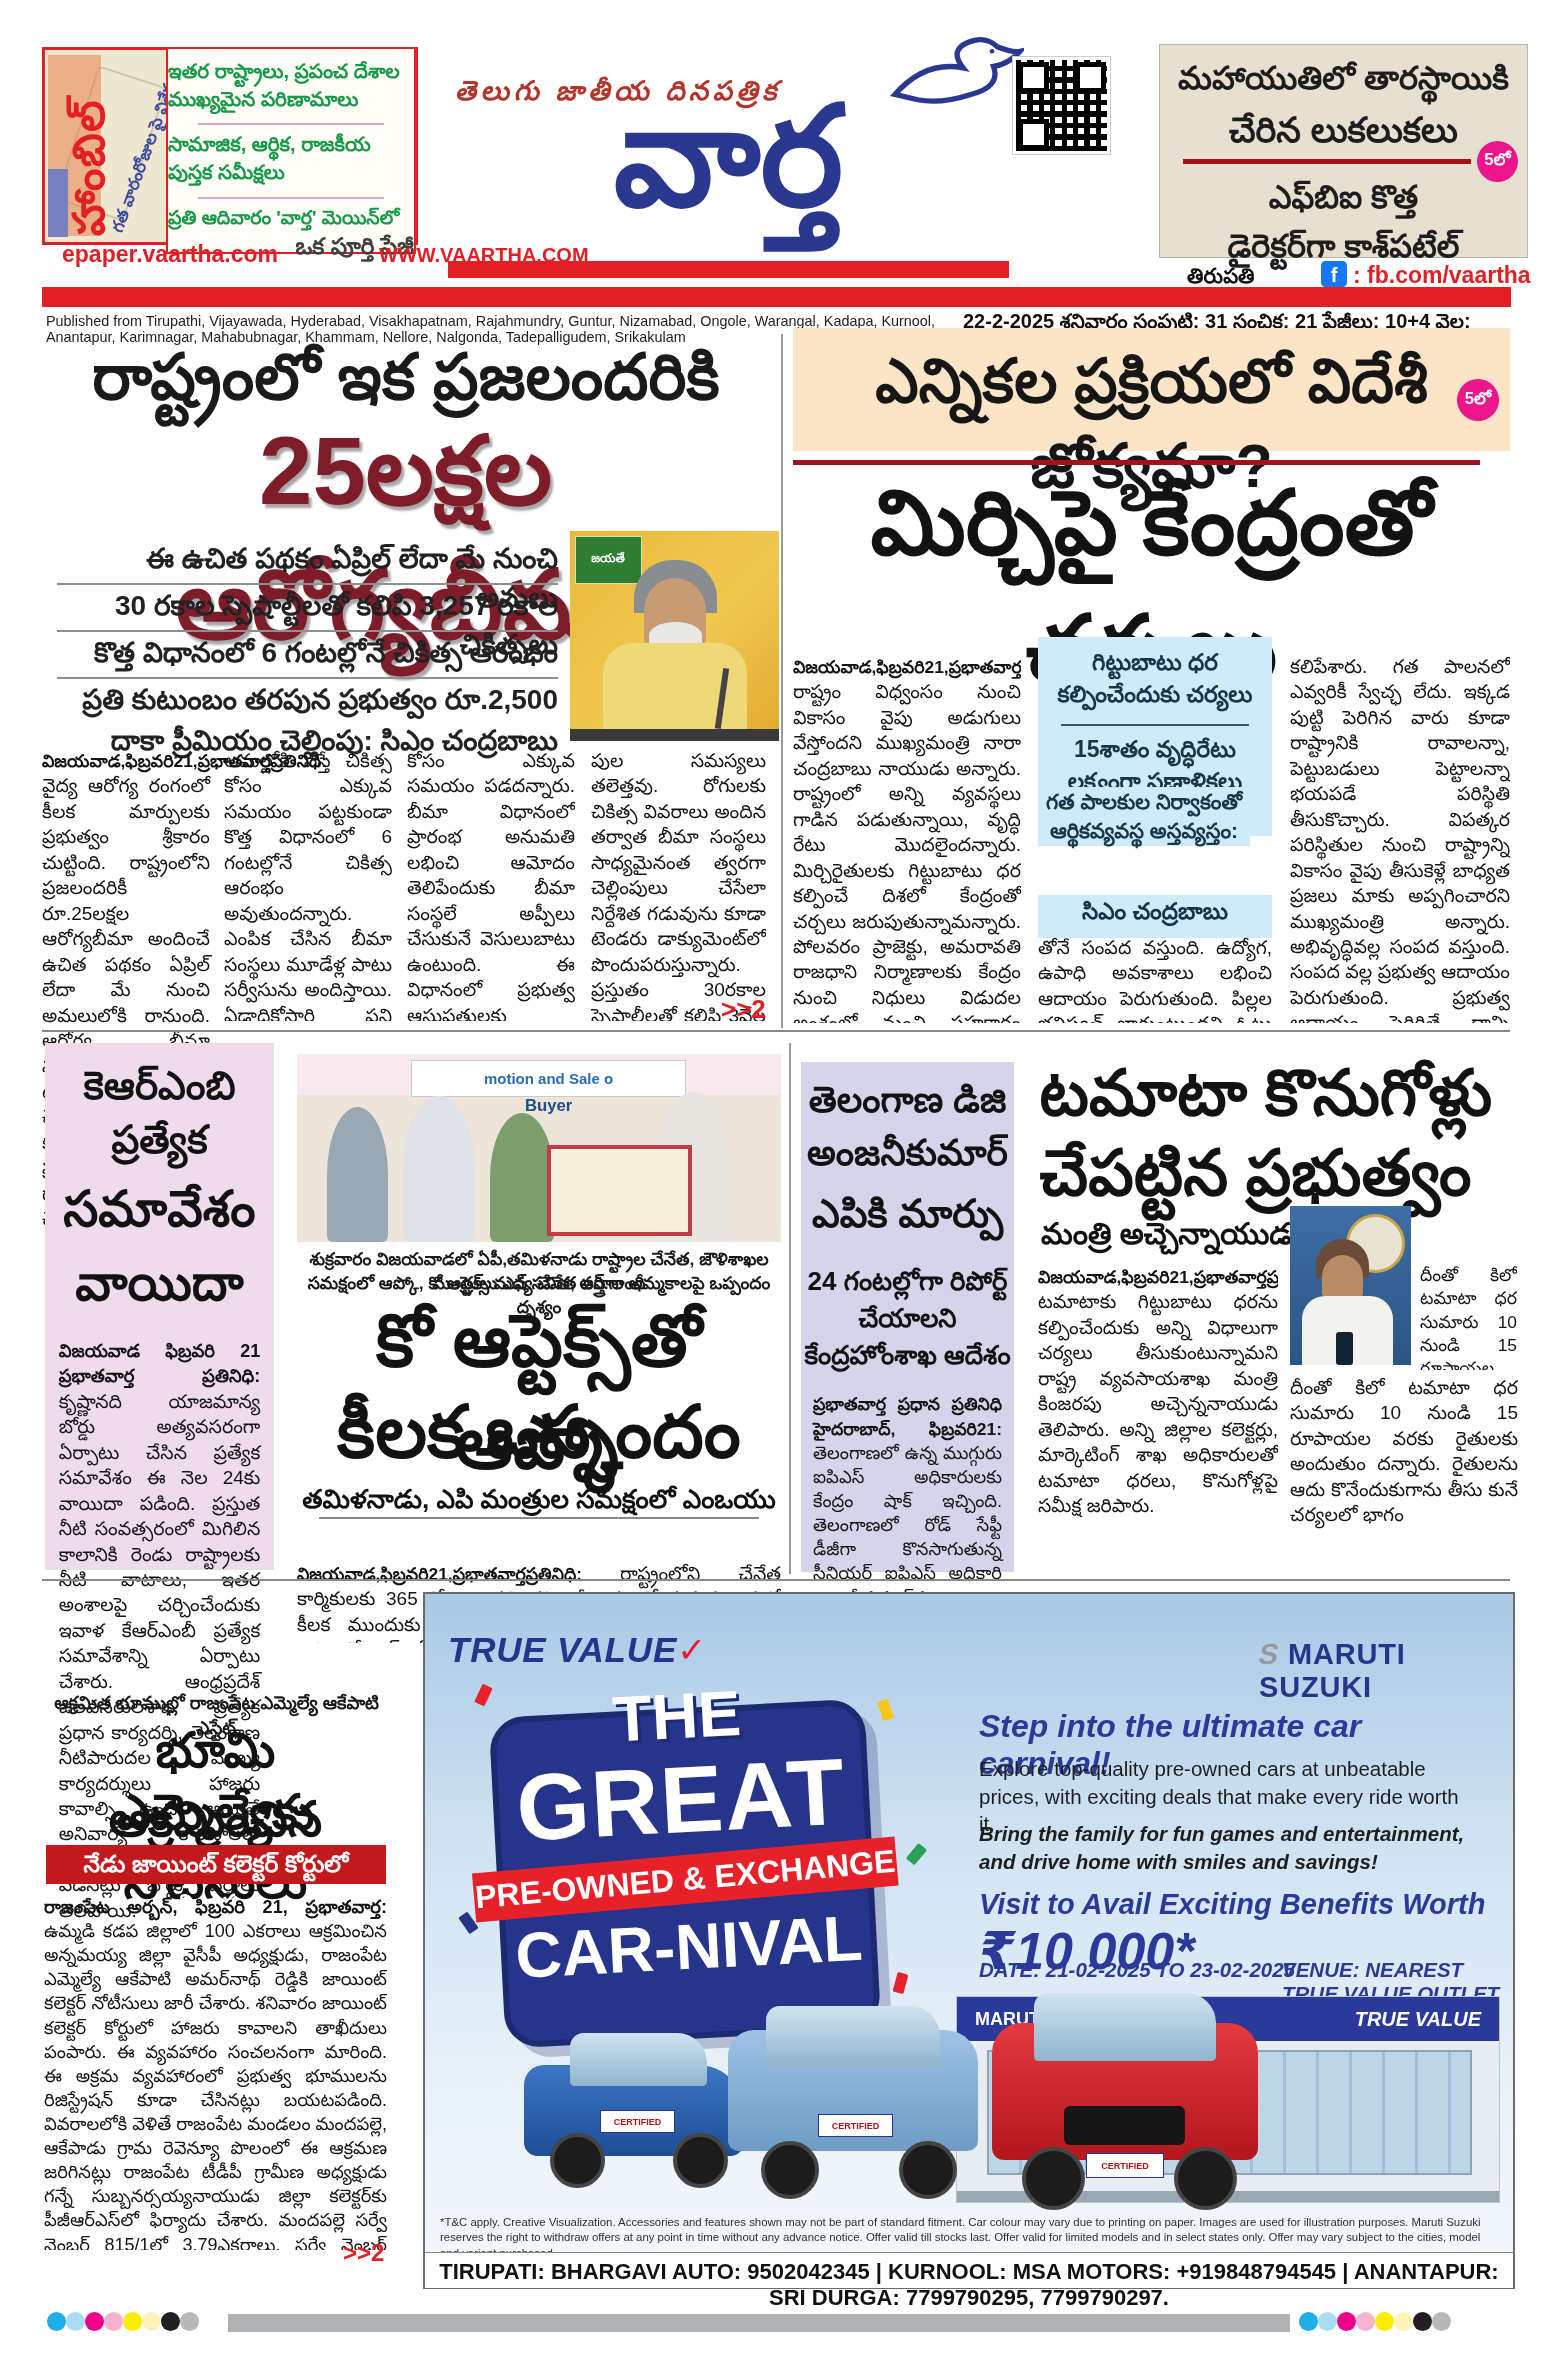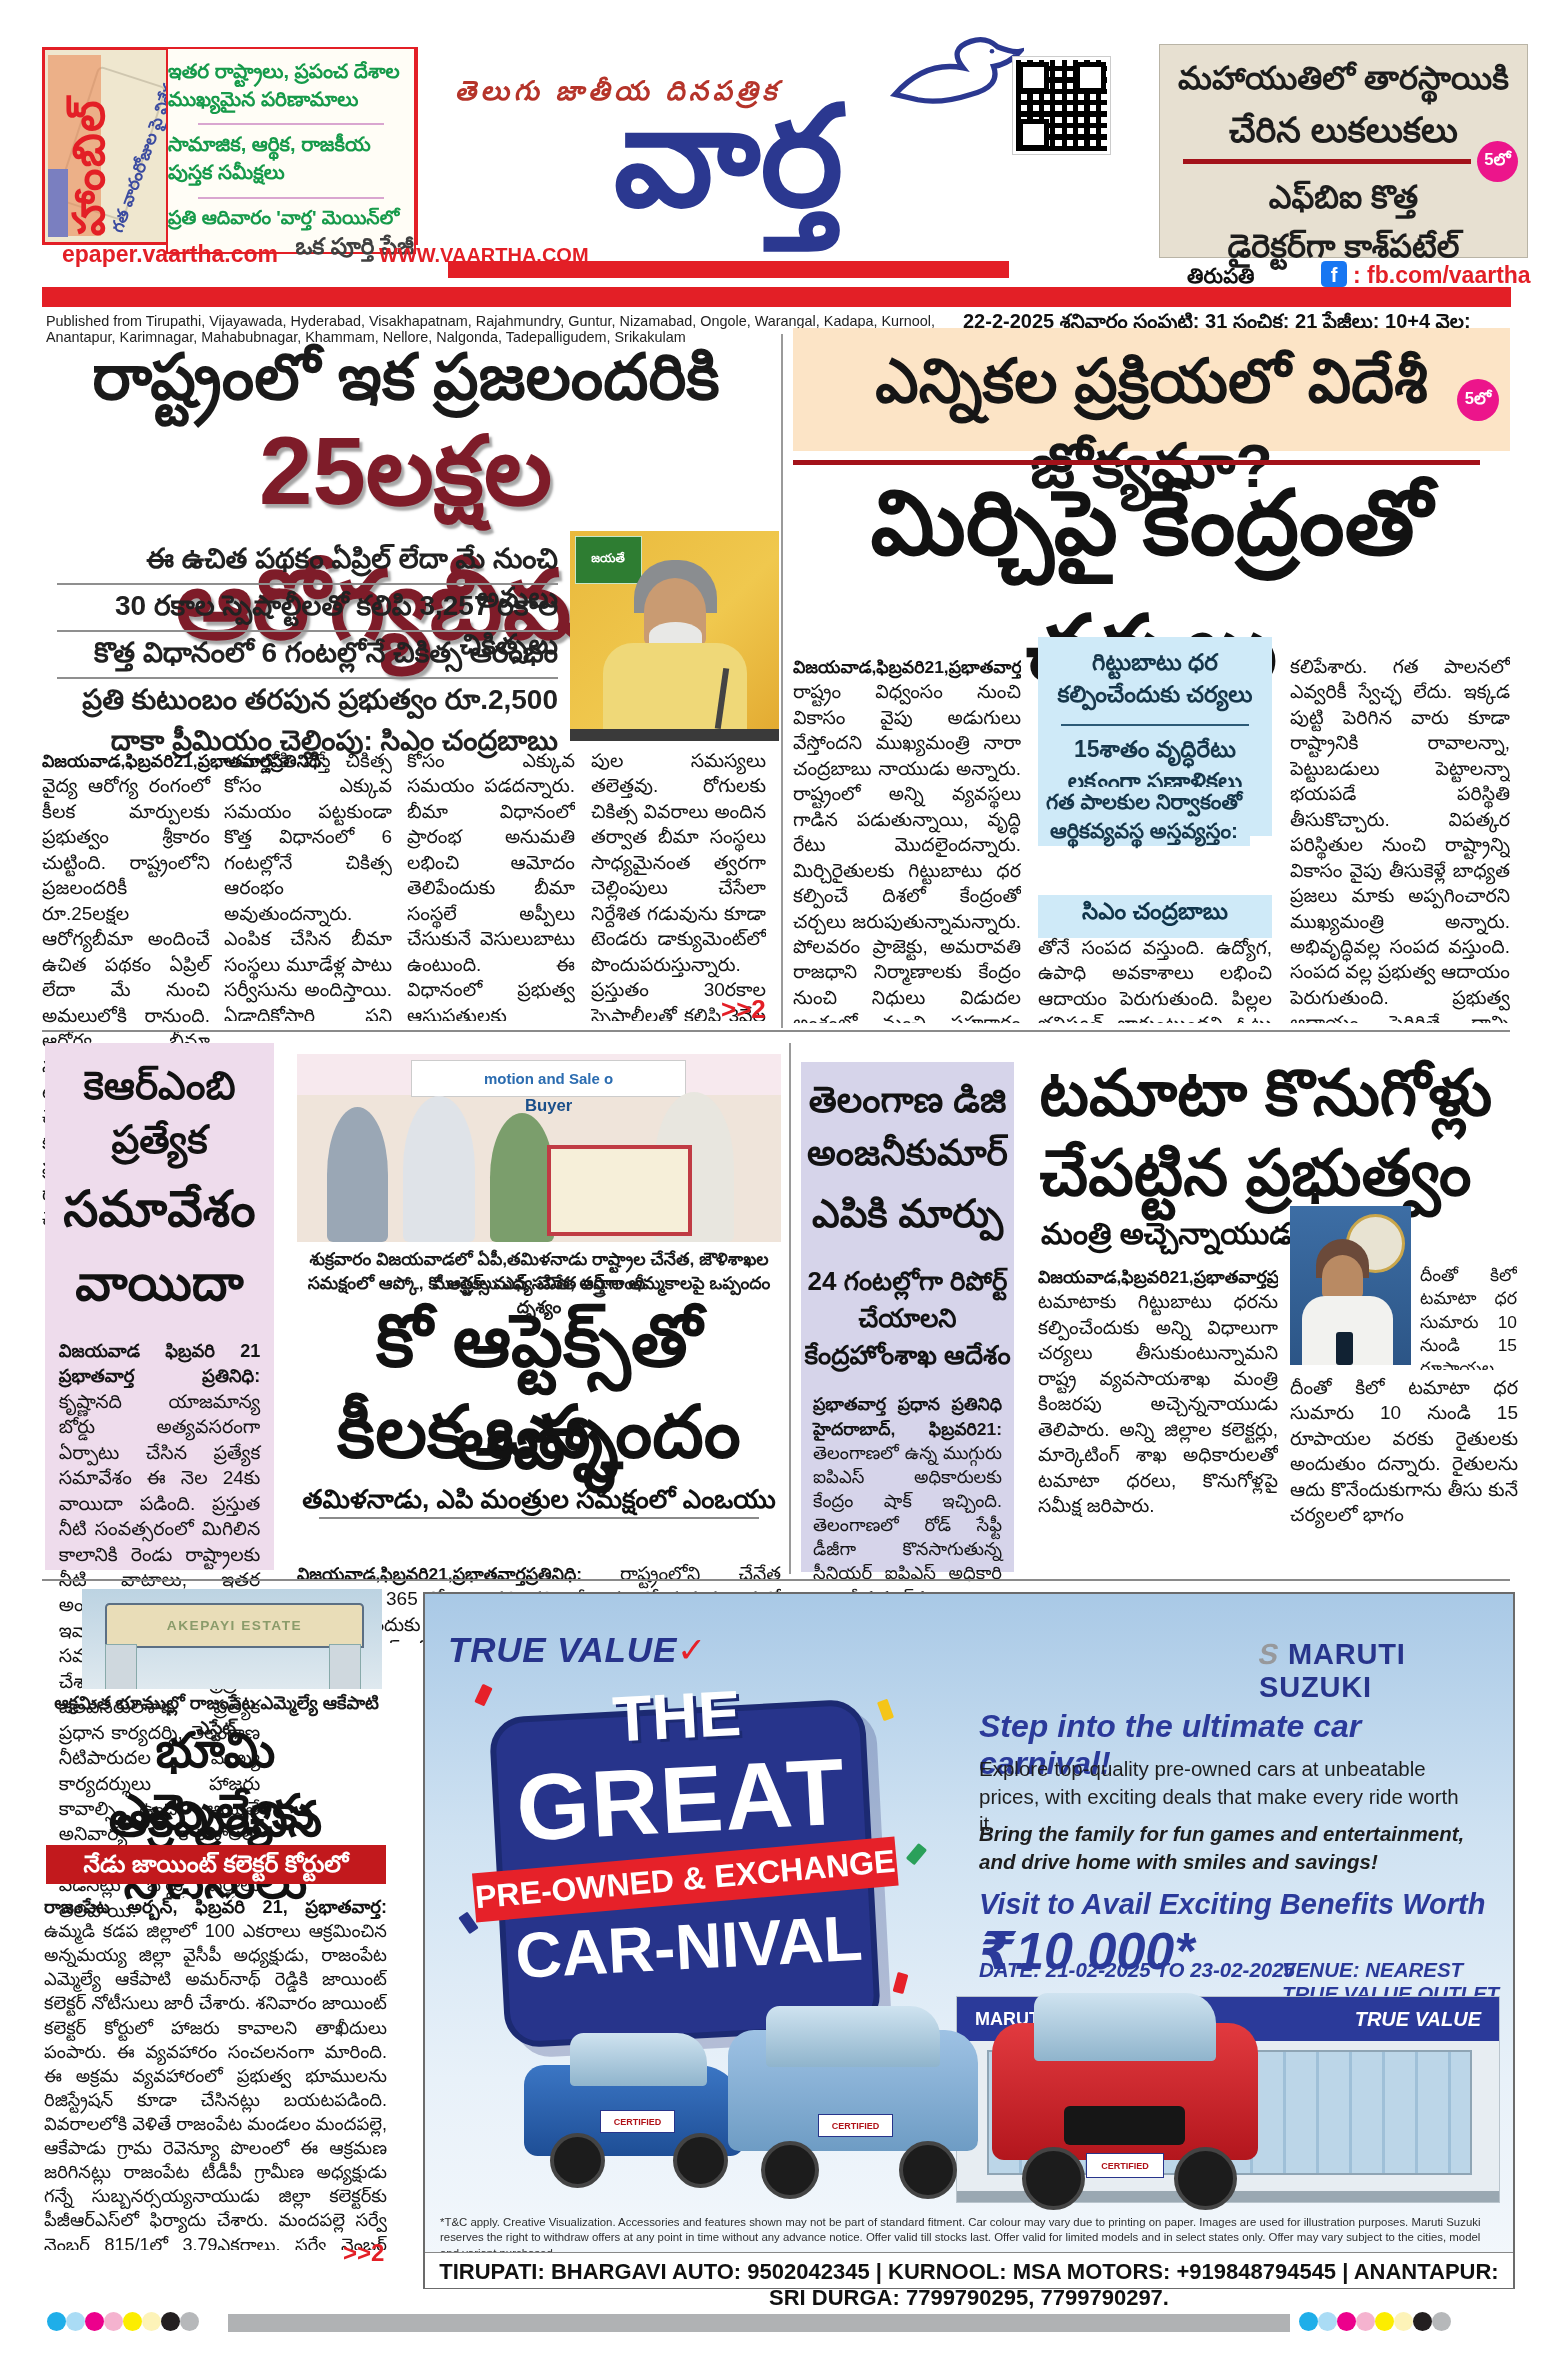--- a/index.html
+++ b/index.html
@@ -263,25 +263,20 @@
   </div>
   <div class="abs body-col just" style="left:1038px;top:1264px;width:240px;height:308px;overflow:hidden;">
     <span class="byline" style="font-size:17.4px;">విజయవాడ,ఫిబ్రవరి21,ప్రభాతవార్తప్రతినిధి:</span>
     <span>టమాటాకు గిట్టుబాటు ధరను కల్పించేందుకు అన్ని విధాలుగా చర్యలు తీసుకుంటున్నామని రాష్ట్ర వ్యవసాయశాఖ మంత్రి కింజరపు అచ్చెన్ననాయుడు తెలిపారు. అన్ని జిల్లాల కలెక్టర్లు, మార్కెటింగ్ శాఖ అధికారులతో టమాటా ధరలు, కొనుగోళ్లపై సమీక్ష జరిపారు.</span>
   </div>
   <div class="abs body-col just" style="left:1420px;top:1264px;width:97px;height:106px;overflow:hidden;font-size:17.4px;">దీంతో కిలో టమాటా ధర సుమారు 10 నుండి 15 రూపాయల వరకు రైతులకు అందుతుం దన్నారు. రైతులను ఆదు కొ</div>
   <div class="abs body-col just" style="left:1290px;top:1375px;width:228px;height:197px;overflow:hidden;">దీంతో కిలో టమాటా ధర సుమారు 10 నుండి 15 రూపాయల వరకు రైతులకు అందుతుం దన్నారు. రైతులను ఆదు కొనేందుకుగాను తీసు కునే చర్యలలో భాగం</div>
 
   <div class="abs rule" style="left:42px;top:1579px;width:1468px;"></div>
 
-  <div class="abs photo photo-arch" style="left:82px;top:1589px;width:300px;height:100px;">
-    <div class="abs" style="left:23px;top:13.7px;width:255px;height:41px;background:#e9ddb8;border:2.3px solid #5b6f84;border-radius:4.6px 4.6px 0 0;display:flex;align-items:center;justify-content:center;color:#8a9b6a;font-size:13.7px;font-weight:900;letter-spacing:1.5px;">AKEPAYI ESTATE</div>
-    <div class="abs" style="left:23px;top:55px;width:30px;height:46px;background:#cfd8de;border:1.5px solid #8aa;"></div>
-    <div class="abs" style="left:247px;top:55px;width:30px;height:46px;background:#cfd8de;border:1.5px solid #8aa;"></div>
-  </div>
   <div class="abs caption" style="left:46px;top:1693px;width:341px;font-size:18px;">ఆక్రమిత భూముల్లో రాజంపేట ఎమ్మెల్యే ఆకేపాటి ఎస్టేట్</div>
   <div class="abs bigblack" style="left:44px;top:1722px;width:343px;font-size:49px;">భూమి ఆక్రమించిన</div>
   <div class="abs bigblack" style="left:44px;top:1784px;width:343px;font-size:49px;">ఎమ్మెల్యేకు నోటీసులు</div>
   <div class="abs noticebox" style="left:46px;top:1845px;width:340px;height:39px;font-size:23.5px;line-height:39px;">నేడు జాయింట్ కలెక్టర్ కోర్టులో విచారణ</div>
   <div class="abs body-col just" style="left:44px;top:1895px;width:343px;height:355px;overflow:hidden;font-size:18px;">
     <span class="byline" style="font-size:18px;">రాజంపేట అర్బన్, ఫిబ్రవరి 21, ప్రభాతవార్త:</span>
     <span>ఉమ్మడి కడప జిల్లాలో 100 ఎకరాలు ఆక్రమించిన అన్నమయ్య జిల్లా వైసీపీ అధ్యక్షుడు, రాజంపేట ఎమ్మెల్యే ఆకేపాటి అమర్‌నాథ్ రెడ్డికి జాయింట్ కలెక్టర్ నోటీసులు జారీ చేశారు. శనివారం జాయింట్ కలెక్టర్ కోర్టులో హాజరు కావాలని తాఖీదులు పంపారు. ఈ వ్యవహారం సంచలనంగా మారింది. ఈ అక్రమ వ్యవహారంలో ప్రభుత్వ భూములను రిజిస్ట్రేషన్ కూడా చేసినట్లు బయటపడింది. వివరాలలోకి వెళితే రాజంపేట మండలం మందపల్లె, ఆకేపాడు గ్రామ రెవెన్యూ పొలంలో ఈ ఆక్రమణ జరిగినట్లు రాజంపేట టీడీపీ గ్రామీణ అధ్యక్షుడు గన్నే సుబ్బనర్సయ్యనాయుడు జిల్లా కలెక్టర్‌కు పీజీఆర్ఎస్‌లో ఫిర్యాదు చేశారు. మందపల్లె సర్వే నెంబర్ 815/1లో 3.79ఎకరాలు, సర్వే నెంబర్ 814/4లో 4ఎకరాలు, ఆకేపాడు సర్వే నెంబర్ 56/8లో 5.68ఎకరాలు, 56-1లో 5ఎకరాలు, 56-9లో 2.35ఎకరాలు, 56-1లో ఒకటిన్నర ఎకరా, మందపల్లె సర్వే నెంబర్ 816-2లో 4.31ఎకరాలు, 814-3లో 4ఎకరాలు, 815-2లో 5ఎకరాలు, 814-1లో ఎకరా భూమి ఆక్రమించారని ఫిర్యాదులో పేర్కొన్నారు. పైన పేర్కొన్న భూముల విస్తీర్ణం 39.58 ఎకరాలుగా పేర్కొన్నారు. అంతేకాకుండా రెవెన్యూ అధికారులు ఆన్‌లైన్‌లో జిరాయితీ పట్టా, అనువంశికంగా వచ్చినట్లు ఆన్‌లైన్ చేశారు. అంతేకాకుండా తిరుమలతిరుపతి దేవస్థానానికి ఆకేపాడు సర్వేనెంబర్ 56-1లో 1.50ఎకరాలు రిజిష్టర్ కూడ చేసి ఉన్నారు. ఇకపోతే పైన పేర్కొన్న సర్వే నెంబర్‌లలో అమర్‌నాథ్ రెడ్డి, ఎమ్మెల్యే సతీమణి జ్యోతమ్మ, సోదరుడు అనిల్‌కుమార్ రెడ్డి, ఆయన భార్య సుజన పేర్లతో రాజంపేట సబ్ రిజిస్ట్రార్ 1761-2023, 1768, 1769, 1770, 1771, 1772, 1773, 1774, 1775, 2346 డాక్యుమెంట్లుగా</span>
   </div>
   <div class="abs more" style="left:343px;top:2239px;font-size:24px;">&gt;&gt;2</div>
 

